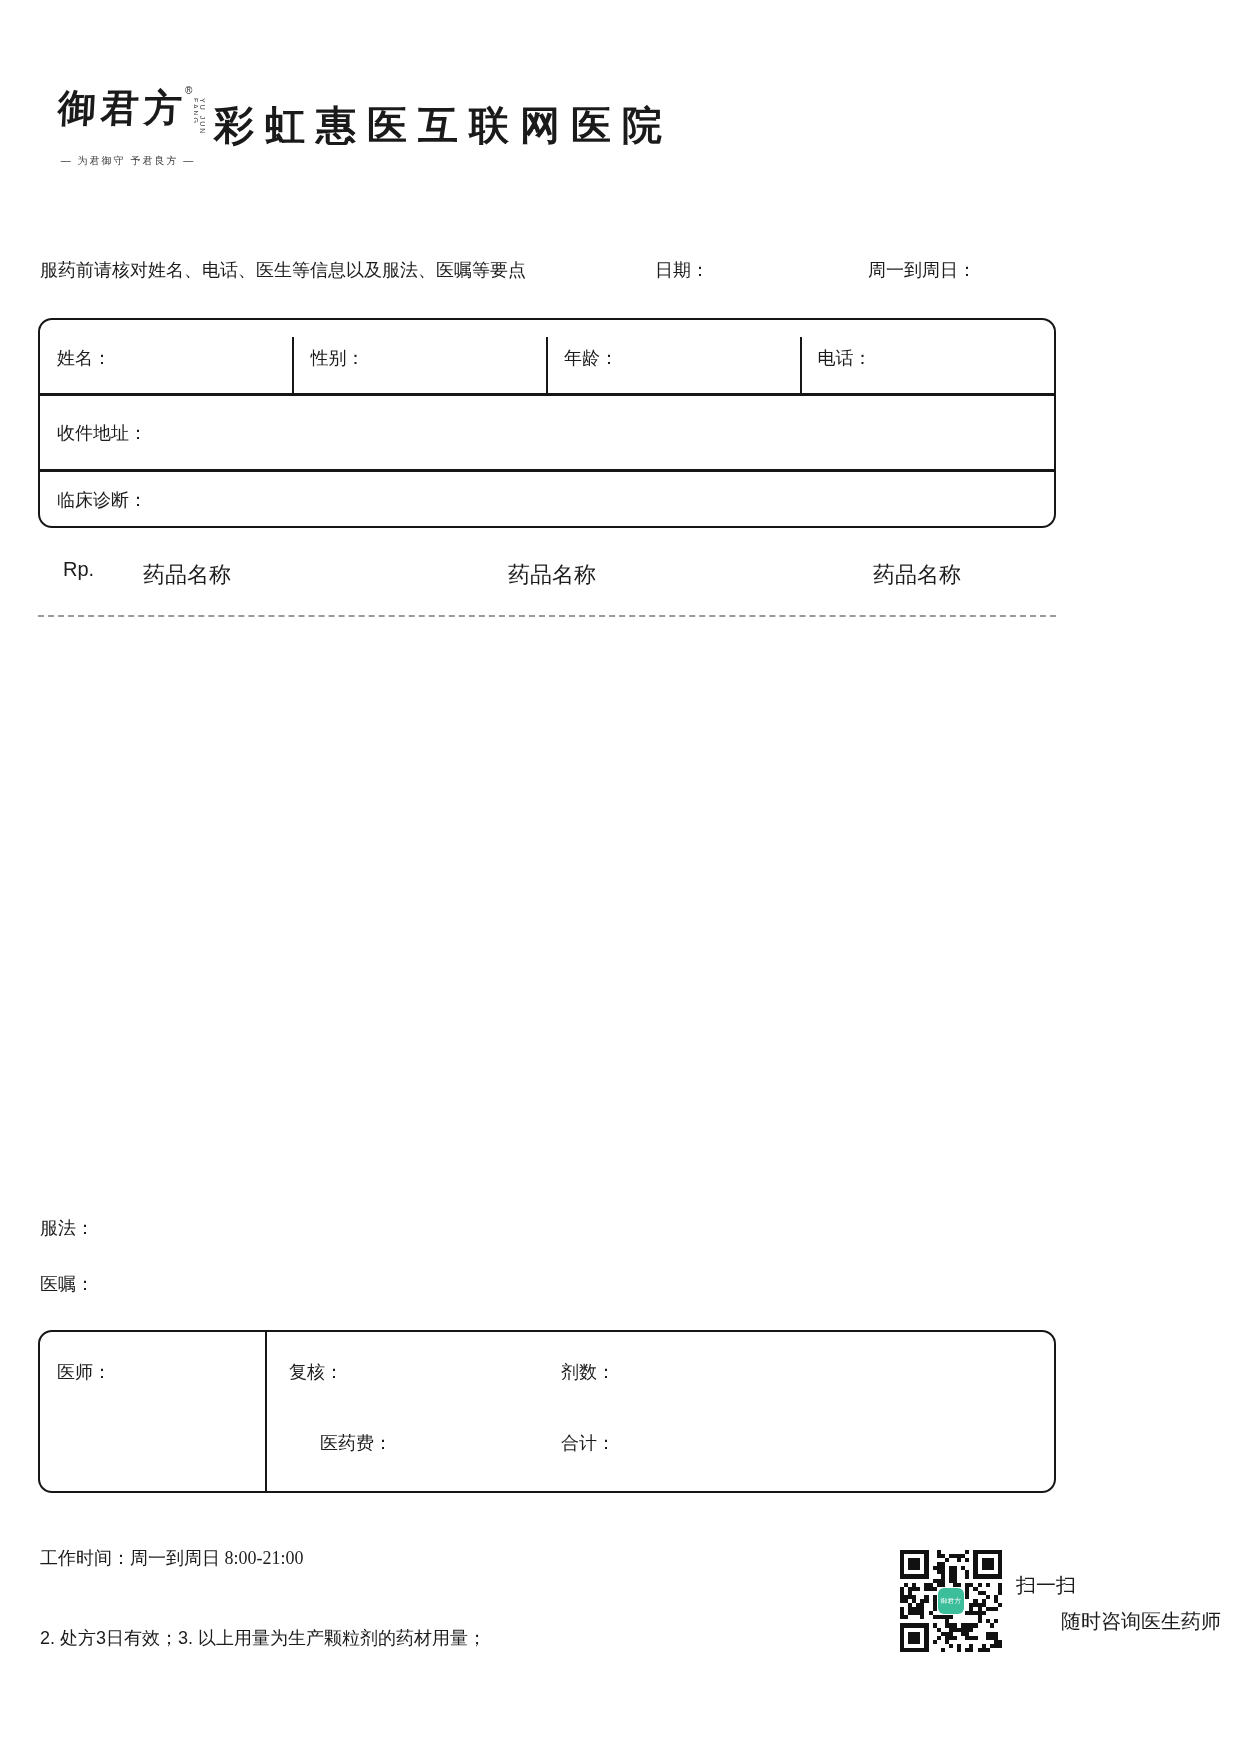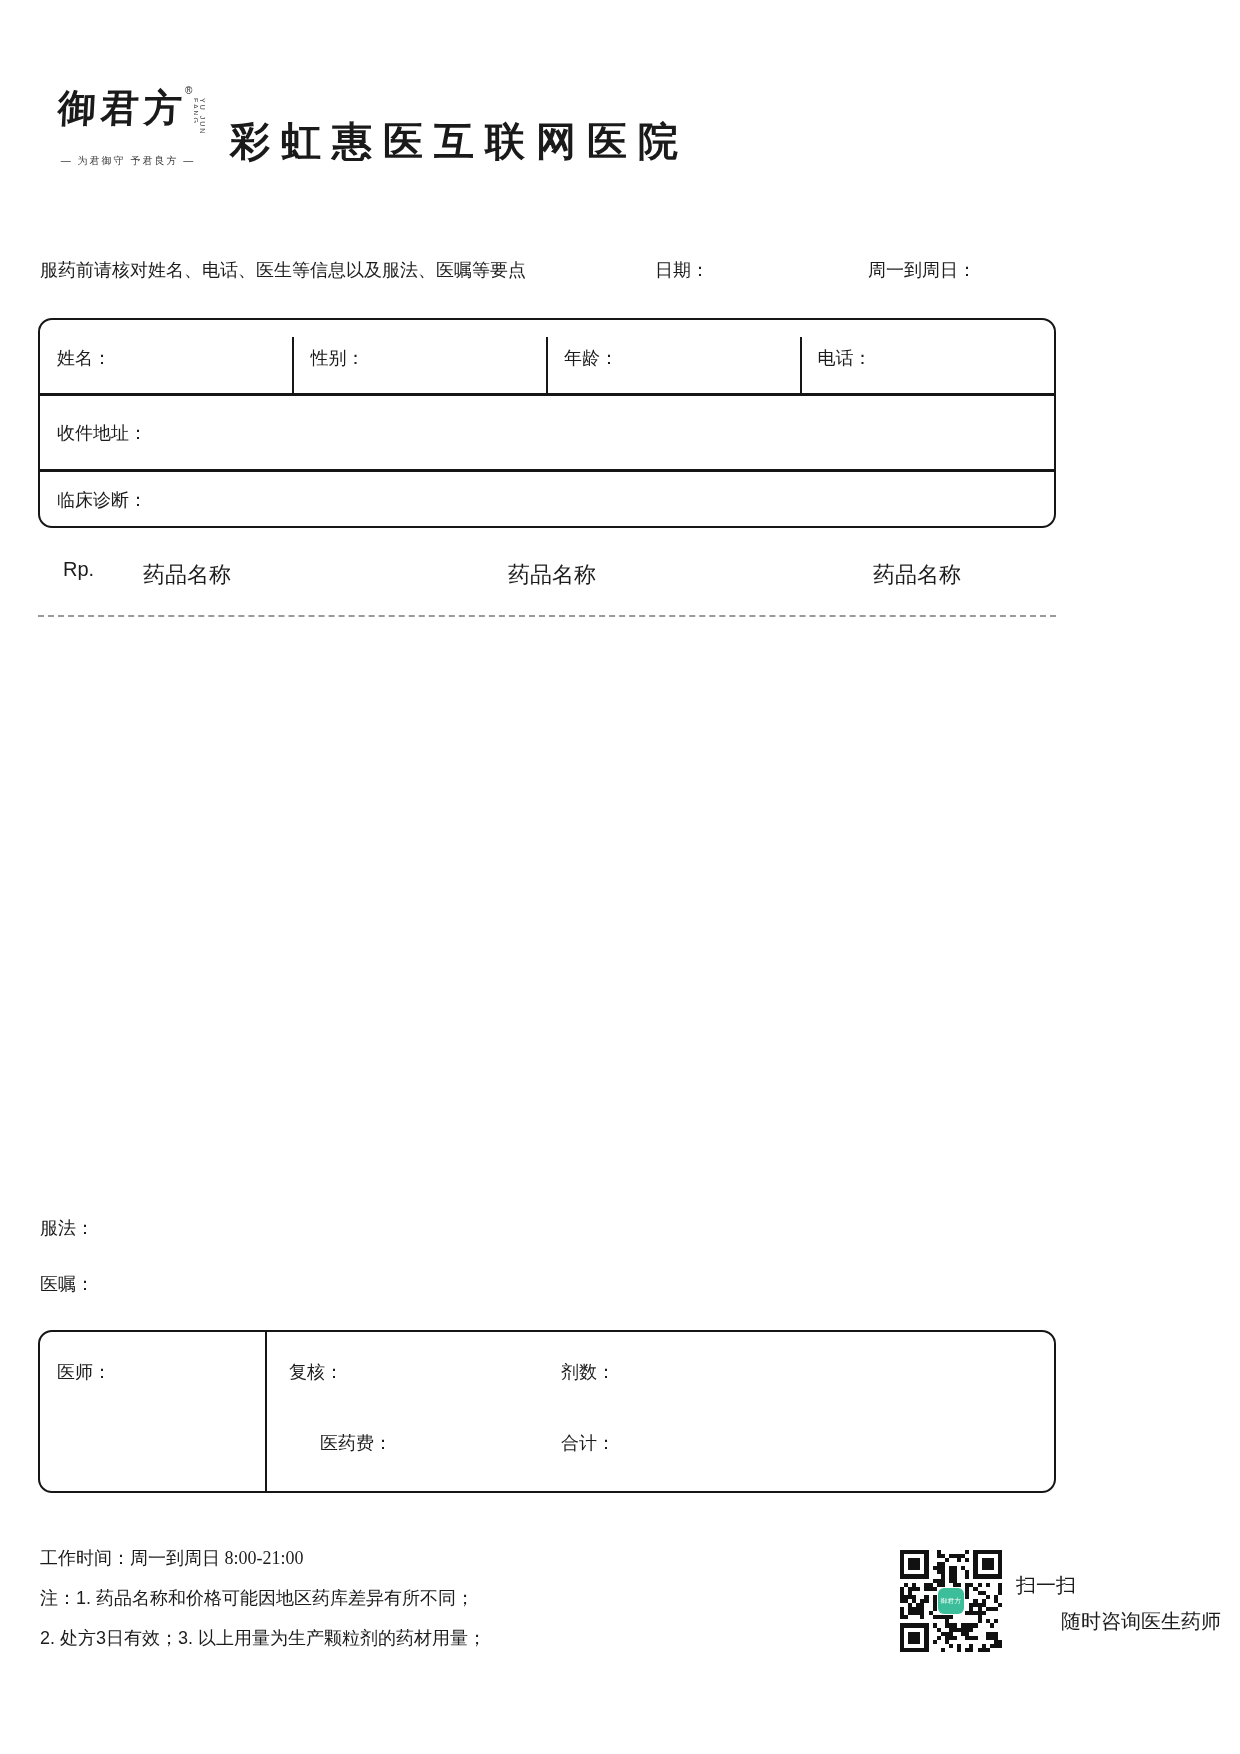--- a/index.html
+++ b/index.html
@@ -23,21 +23,21 @@
   .logo-reg{font-size:10px;line-height:10px;margin-left:-2px;color:#1a1a1a;}
   .logo-vertical{
     writing-mode:vertical-rl;font-size:7px;letter-spacing:2px;color:#4a4a4a;
     margin-left:2px;margin-top:12px;height:38px;overflow:hidden;
   }
   .logo-tagline{
     margin-top:18px;font-size:10px;letter-spacing:2px;color:#3a3a3a;
     white-space:nowrap;text-align:center;width:140px;
   }
   .hospital-name{
-    position:absolute;left:214px;top:98px;margin:16px;
+    position:absolute;left:214px;top:98px;margin:0;
     font-size:40px;font-weight:800;letter-spacing:11px;color:#1a1a1a;
     font-family:"DejaVu Sans","Liberation Sans",sans-serif;
   }
   
   .notice-text{position:absolute;left:40px;top:258px;font-size:18px;}
   .date-label{position:absolute;left:655px;top:258px;font-size:18px;}
   .rx-label{position:absolute;left:868px;top:258px;font-size:18px;}
   
   .patient-box{
     position:absolute;left:38px;top:318px;width:1018px;height:210px;
@@ -141,21 +141,20 @@
   <div class="sig-box">
     <div class="sig-vdivider"></div>
     <div class="sig-label sig-doctor">医师：</div>
     <div class="sig-label sig-review">复核：</div>
     <div class="sig-label sig-doses">剂数：</div>
     <div class="sig-label sig-fee">医药费：</div>
     <div class="sig-label sig-total">合计：</div>
   </div>
 
   <div class="foot-line foot-hours">工作时间：周一到周日 8:00-21:00</div>
-  <div class="foot-line foot-note1">注：1. 药品名称和价格可能因地区药库差异有所不同；</div>
   <div class="foot-line foot-note2">2. 处方3日有效；3. 以上用量为生产颗粒剂的药材用量；</div>
 
   <div class="qr-wrap">
     <svg id="qr-svg" viewBox="0 0 25 25" shape-rendering="crispEdges">
         <rect x="0" y="0" width="1" height="1"></rect>
         <rect x="1" y="0" width="1" height="1"></rect>
         <rect x="2" y="0" width="1" height="1"></rect>
         <rect x="3" y="0" width="1" height="1"></rect>
         <rect x="4" y="0" width="1" height="1"></rect>
         <rect x="5" y="0" width="1" height="1"></rect>

